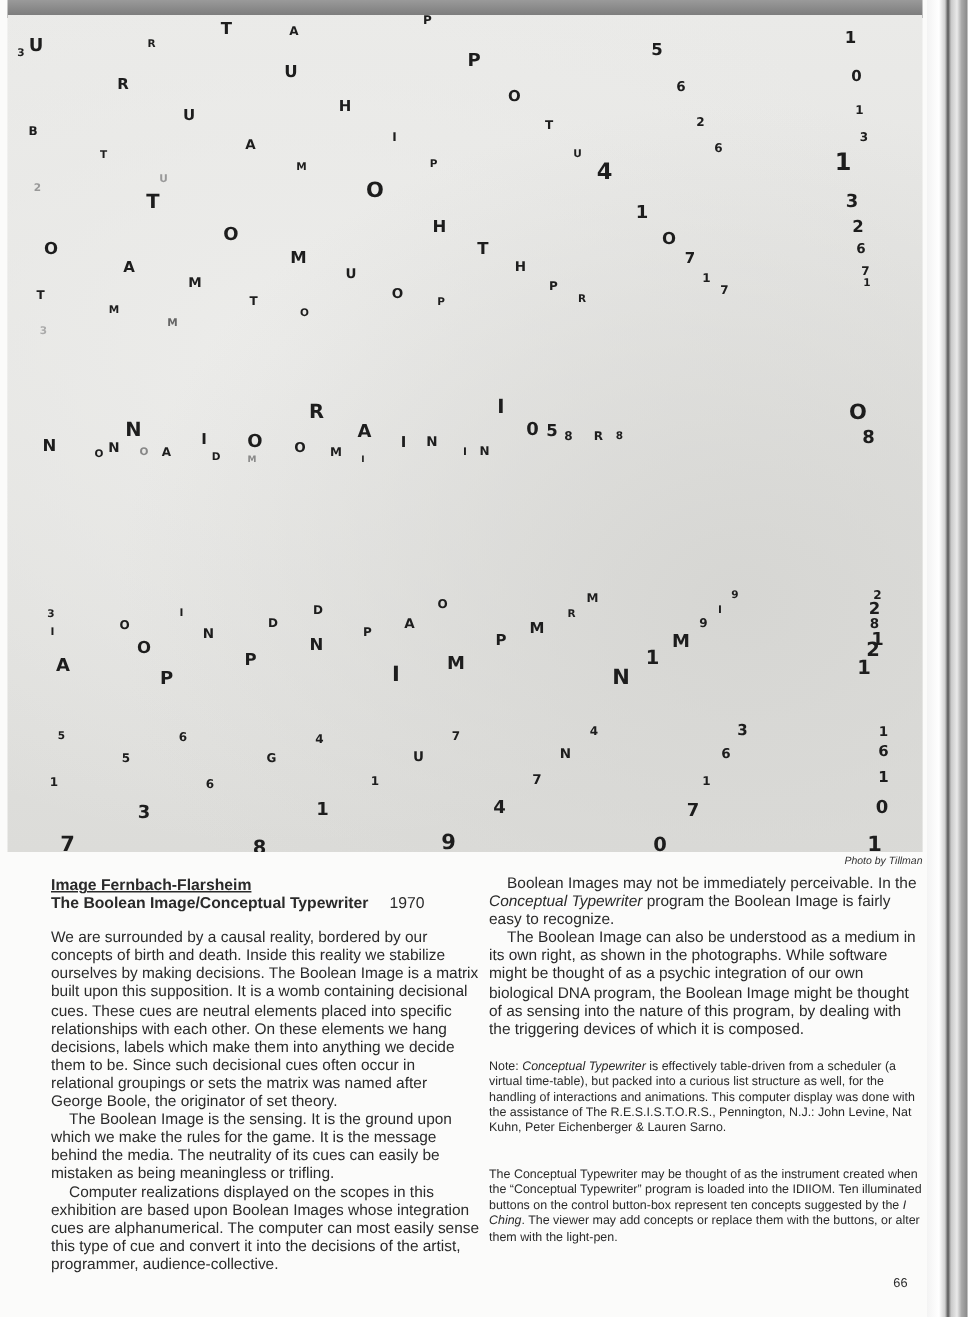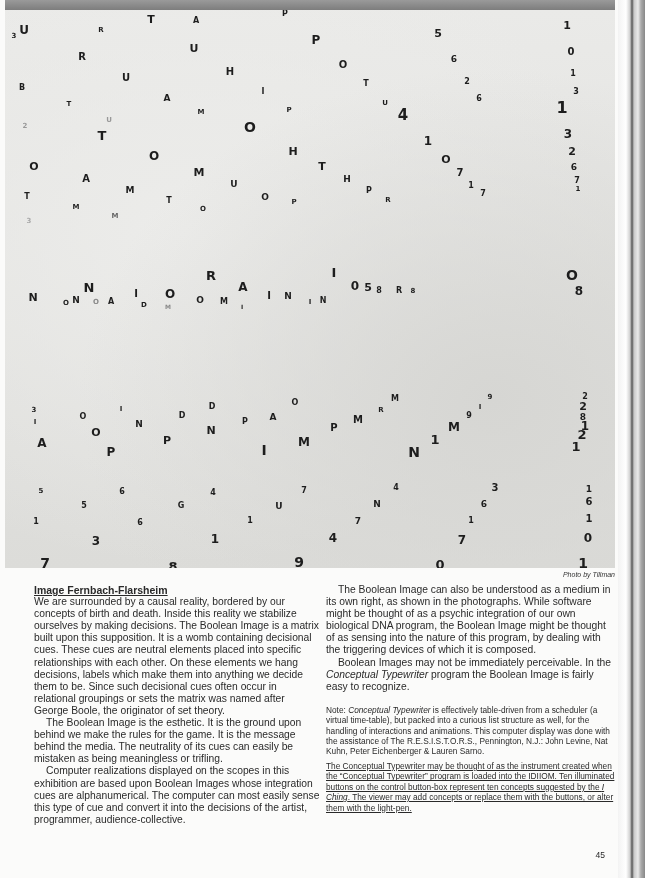--- a/index.html
+++ b/index.html
@@ -37,21 +37,21 @@
   }
   .col { position:absolute; top:584px; font-size:10.3px; line-height:12.1px; }
   .col.left { left:34px; width:286px; }
   .col.right { left:326px; width:290px; }
   .author { font-weight:bold; text-decoration:underline; font-size:10.5px; }
   .title-row { font-weight:bold; font-size:10.5px; margin-bottom:12px; }
   .title-row .year { font-weight:normal; margin-left:14px; }
   p { margin:0; }
   .indent { text-indent:12px; }
   .small { font-size:8.3px; line-height:10.4px; margin-top:12px; }
-  .small + .small { margin-top:4px;text-decoration:underline; }
+  .small + .small { margin-top:20px; }
   em { font-style:italic; }
   .page-num { position:absolute; right:40px; top:850px; font-size:8.5px; }
 </style>
 </head>
 <body>
 
 <div class="topbar"></div>
 <div class="photo" id="photo">
     <span class="glyph" style="left: 9px; top: 26px; font-size: 7px;">3</span>
     <span class="glyph" style="left: 19px; top: 20px; font-size: 12px;">U</span>
@@ -205,25 +205,28 @@
     <span class="glyph" style="left: 294px; top: 552px; font-size: 14px;">9</span>
     <span class="glyph" style="left: 435px; top: 554px; font-size: 13px;">0</span>
     <span class="glyph" style="left: 578px; top: 553px; font-size: 14px;">1</span>
   </div>
 <div class="spine"></div>
 
 <div class="caption-credit">Photo by Tillman</div>
 
 <div class="col left">
   <div class="author">Image Fernbach-Flarsheim</div>
+  <div class="title-row">
+    <span>The Boolean Image/Conceptual Typewriter</span><span class="year">1970</span>
+  </div>
   <p>We are surrounded by a causal reality, bordered by our concepts of birth and death. Inside this reality we stabilize ourselves by making decisions. The Boolean Image is a matrix built upon this supposition. It is a womb containing decisional cues. These cues are neutral elements placed into specific relationships with each other. On these elements we hang decisions, labels which make them into anything we decide them to be. Since such decisional cues often occur in relational groupings or sets the matrix was named after George Boole, the originator of set theory.</p>
-  <p class="indent">The Boolean Image is the esthetic. It is the ground upon behind we make the rules for the game. It is the message behind the media. The neutrality of its cues can easily be mistaken as being meaningless or trifling.</p>
+  <p class="indent">The Boolean Image is the sensing. It is the ground upon which we make the rules for the game. It is the message behind the media. The neutrality of its cues can easily be mistaken as being meaningless or trifling.</p>
   <p class="indent">Computer realizations displayed on the scopes in this exhibition are based upon Boolean Images whose integration cues are alphanumerical. The computer can most easily sense this type of cue and convert it into the decisions of the artist, programmer, audience-collective.</p>
 </div>
 
 <div class="col right">
+  <p class="indent"><span>Boolean Images may not be immediately perceivable. In the </span><em>Conceptual Typewriter</em><span> program the Boolean Image is fairly easy to recognize.</span></p>
   <p class="indent">The Boolean Image can also be understood as a medium in its own right, as shown in the photographs. While software might be thought of as a psychic integration of our own biological DNA program, the Boolean Image might be thought of as sensing into the nature of this program, by dealing with the triggering devices of which it is composed.</p>
-  <p class="indent"><span>Boolean Images may not be immediately perceivable. In the </span><em>Conceptual Typewriter</em><span> program the Boolean Image is fairly easy to recognize.</span></p>
   <p class="small"><span>Note: </span><em>Conceptual Typewriter</em><span> is effectively table-driven from a scheduler (a virtual time-table), but packed into a curious list structure as well, for the handling of interactions and animations. This computer display was done with the assistance of The R.E.S.I.S.T.O.R.S., Pennington, N.J.: John Levine, Nat Kuhn, Peter Eichenberger &amp; Lauren Sarno.</span></p>
   <p class="small"><span>The Conceptual Typewriter may be thought of as the instrument created when the “Conceptual Typewriter” program is loaded into the IDIIOM. Ten illuminated buttons on the control button-box represent ten concepts suggested by the </span><em>I Ching</em><span>. The viewer may add concepts or replace them with the buttons, or alter them with the light-pen.</span></p>
 </div>
 
-<div class="page-num">45</div>
+<div class="page-num">66</div>
 
 </body></html>

